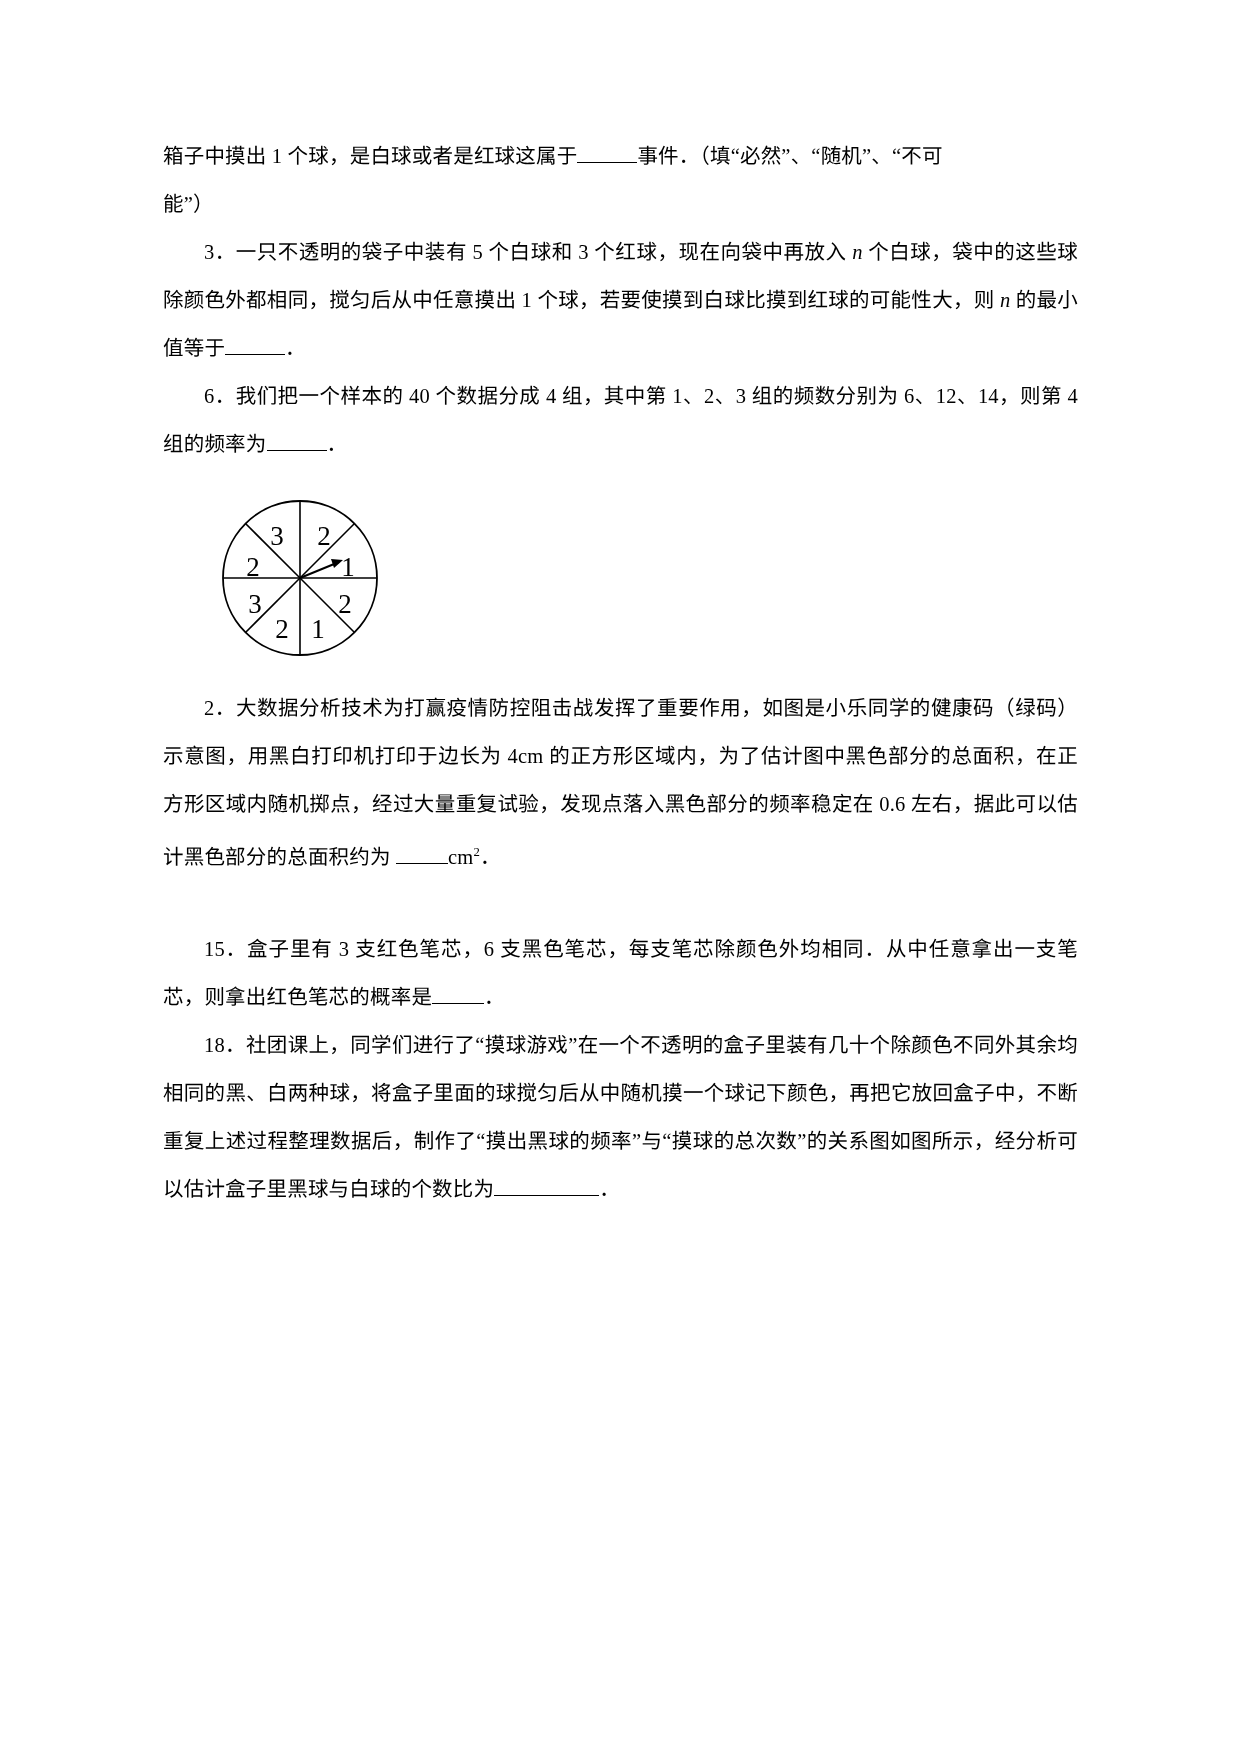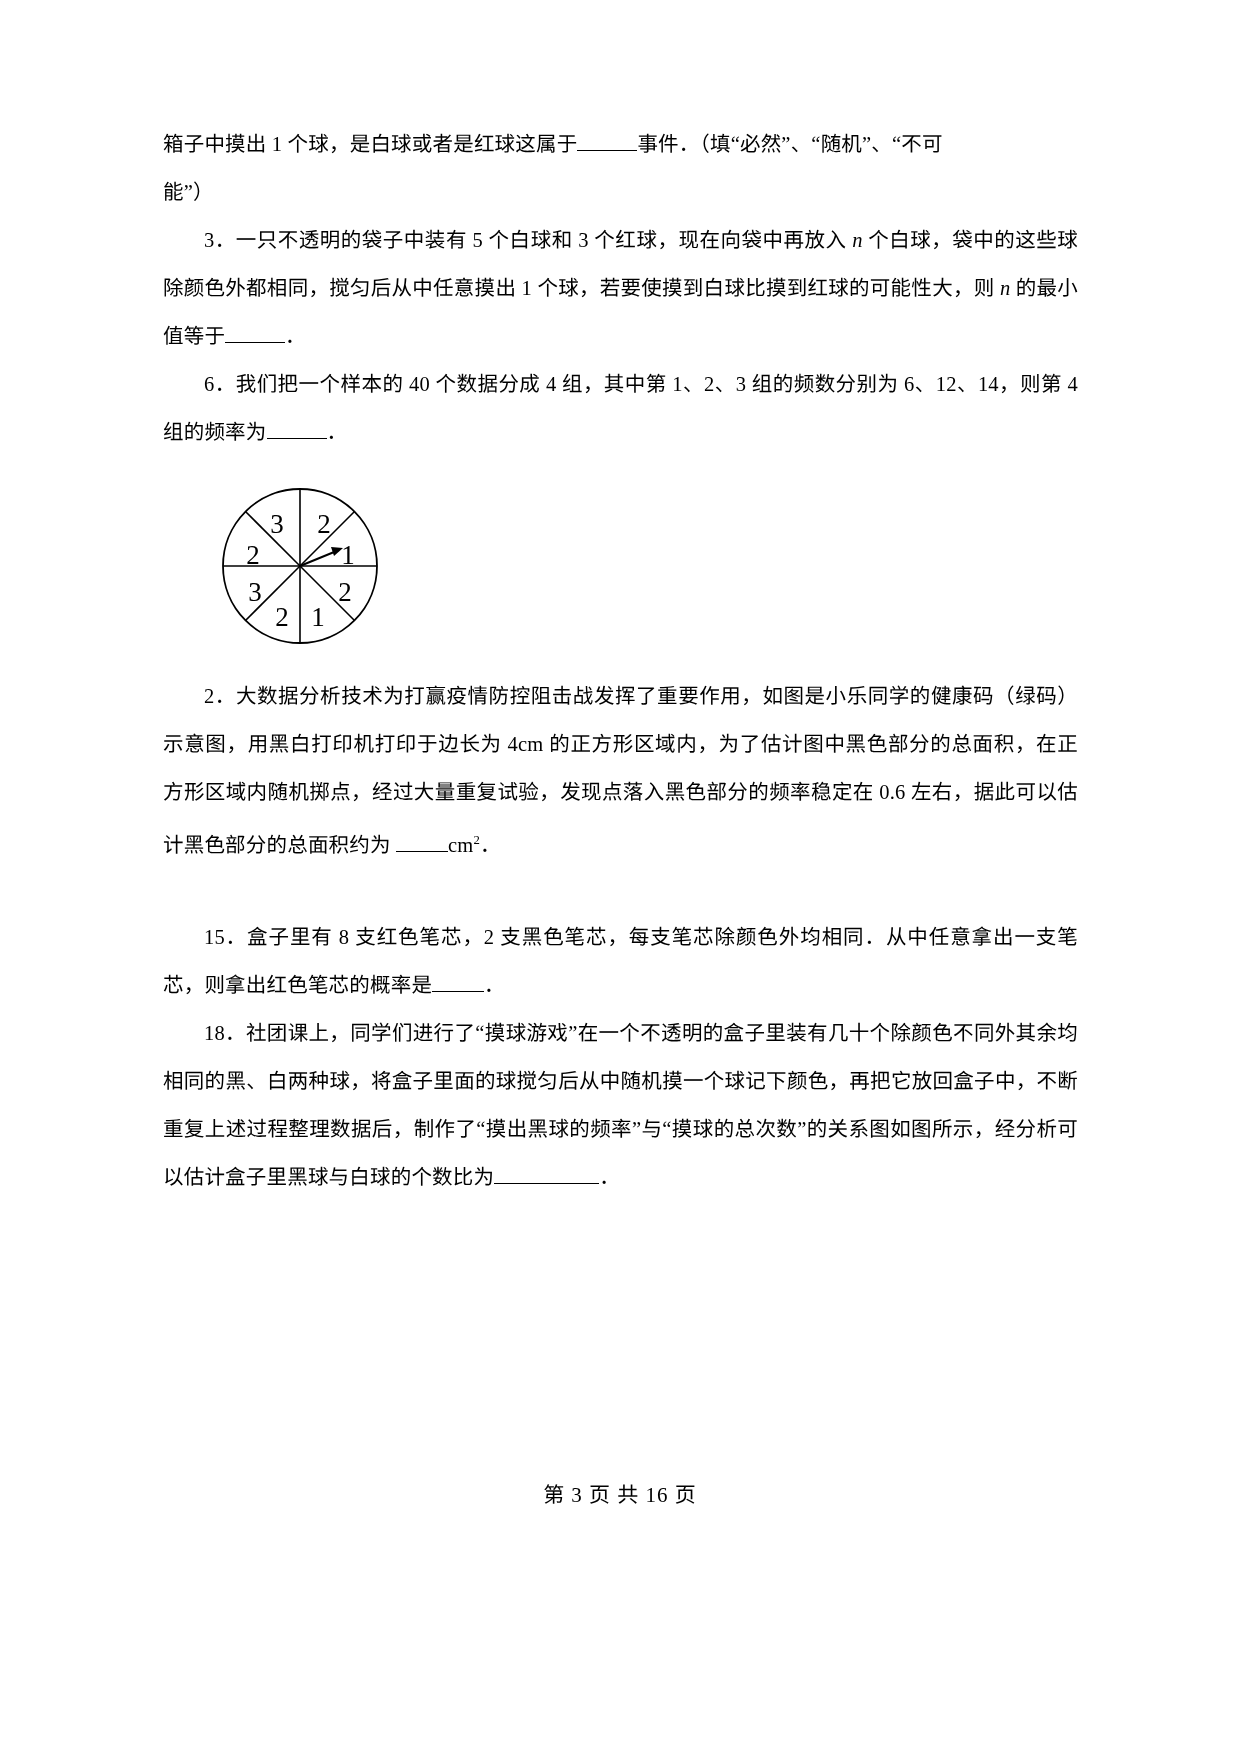--- a/index.html
+++ b/index.html
@@ -8,21 +8,21 @@
     background: #ffffff;
   }
   body {
     font-family: "Liberation Serif", "DejaVu Serif", serif;
     color: #000000;
   }
   .page {
     position: relative;
     width: 1240px;
     height: 1633px;
-    margin: 0 auto;
+    margin: 12px auto;
     background: #ffffff;
     overflow: hidden;
     box-sizing: border-box;
   }
   .content {
     position: absolute;
     left: 163px;
     top: 120px;
     width: 915px;
   }
@@ -129,22 +129,19 @@
           <line x1="95" y1="88" x2="134" y2="72" stroke="#000000" stroke-width="2"></line>
           <polygon points="138,70 126,69 129,78" fill="#000000"></polygon>
         </g>
       </svg>
     </div>
 
     <p class="para indent"><span>2．</span><span>大数据分析技术为打赢疫情防控阻击战发挥了重要作用，如图是小乐同学的健康码（绿码）示意图，用黑白打印机打印于边长为 4cm 的正方形区域内，为了估计图中黑色部分的总面积，在正方形区域内随机掷点，经过大量重复试验，发现点落入黑色部分的频率稳定在 0.6 左右，据此可以估计黑色部分的总面积约为 </span><span class="blank b-sm"></span><span>cm</span><span class="sup">2</span><span>．</span></p>
 
     <div class="gap-lg"></div>
 
-    <p class="para indent"><span>15．</span><span>盒子里有 8 支红色笔芯，2 支黑色笔芯，每支笔芯除颜色外均相同．从中任意拿出一支笔芯，则拿出红色笔芯的概率是</span><span class="blank b-sm"></span><span>．</span></p>
+    <p class="para indent"><span>15．</span><span>盒子里有 3 支红色笔芯，6 支黑色笔芯，每支笔芯除颜色外均相同．从中任意拿出一支笔芯，则拿出红色笔芯的概率是</span><span class="blank b-sm"></span><span>．</span></p>
 
     <p class="para indent"><span>18．</span><span>社团课上，同学们进行了“摸球游戏”在一个不透明的盒子里装有几十个除颜色不同外其余均相同的黑、白两种球，将盒子里面的球搅匀后从中随机摸一个球记下颜色，再把它放回盒子中，不断重复上述过程整理数据后，制作了“摸出黑球的频率”与“摸球的总次数”的关系图如图所示，经分析可以估计盒子里黑球与白球的个数比为</span><span class="blank b-xl"></span><span>．</span></p>
 
   </div>
 
-  <div class="footer">
-    <span>第 3 页 共 16 页</span>
-  </div>
 </div>
 
 </body></html>

